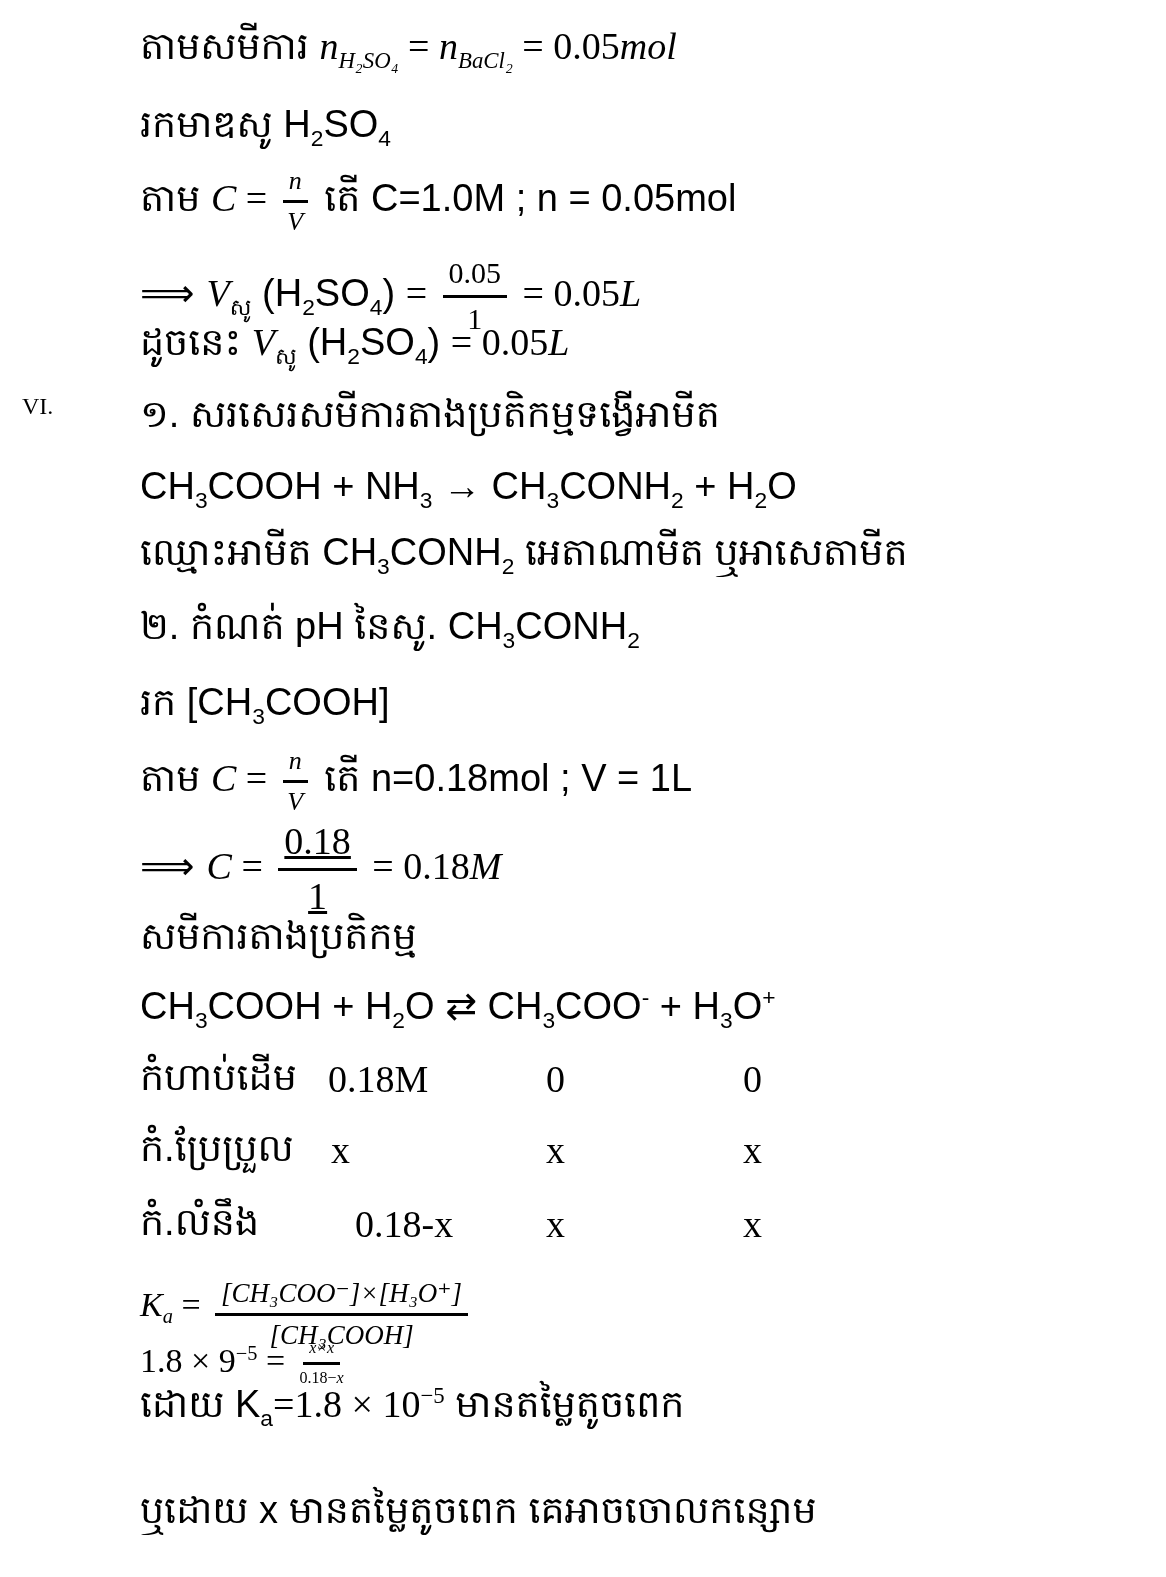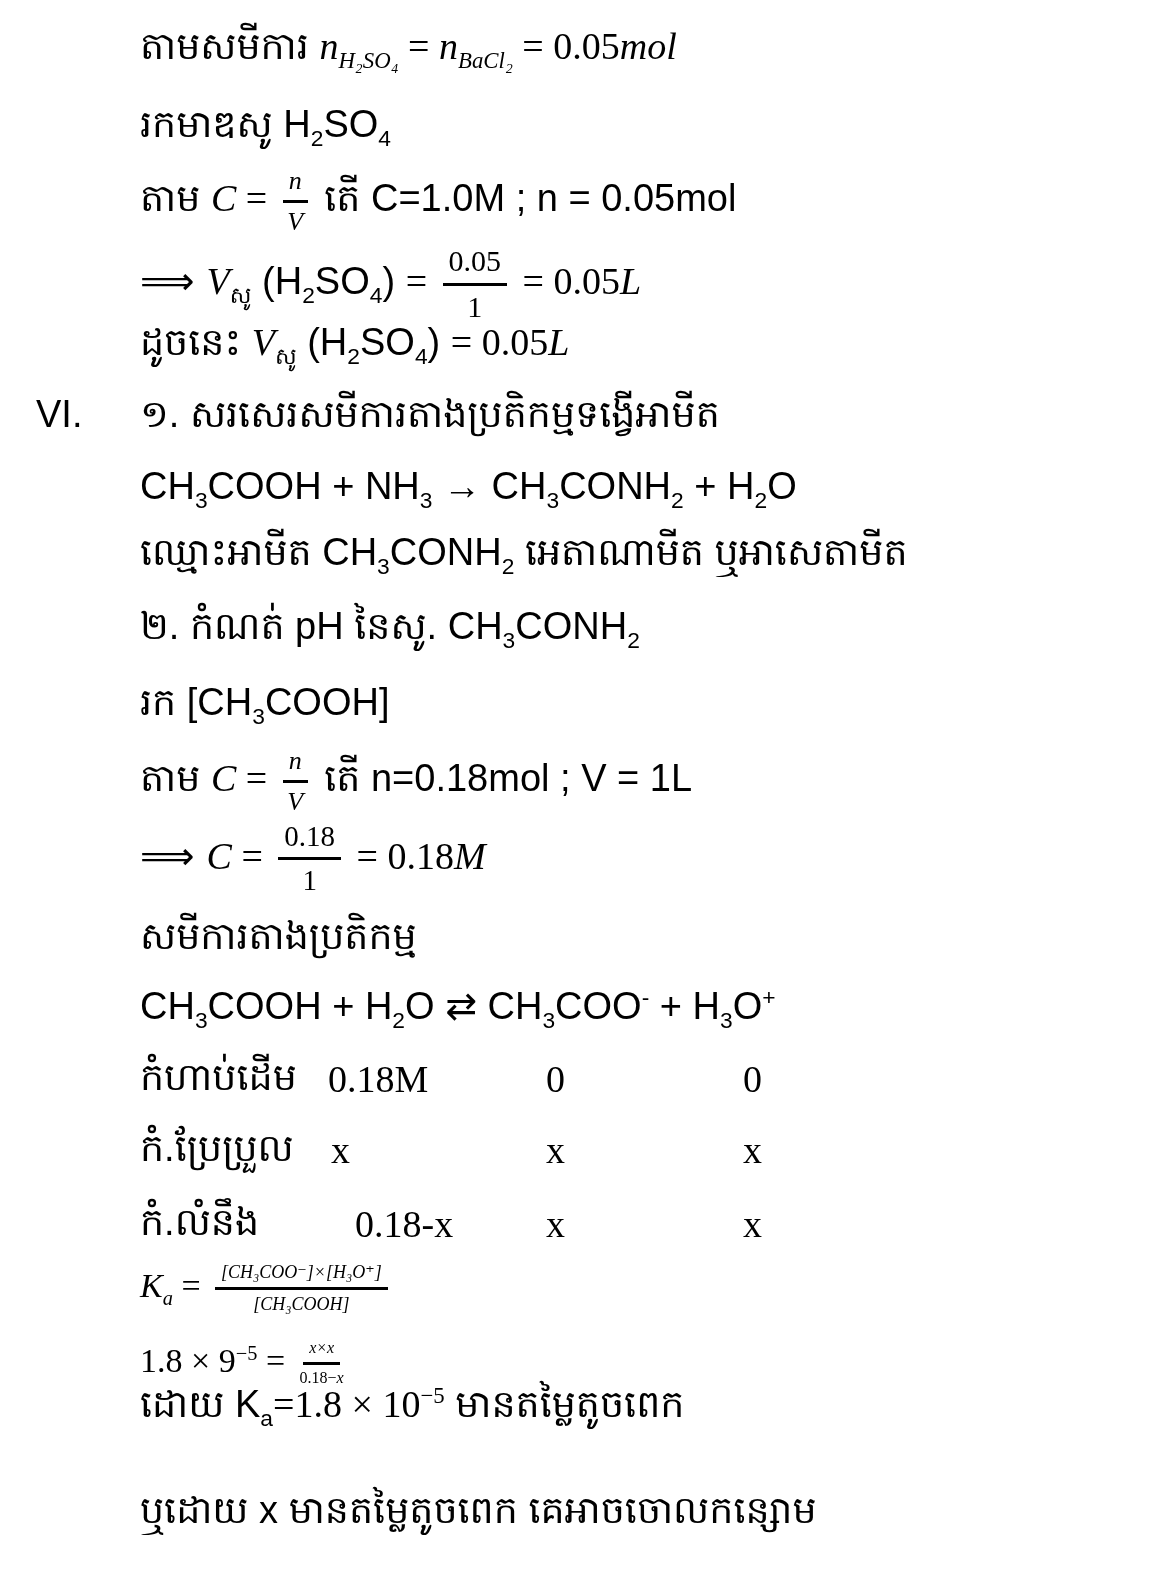--- a/index.html
+++ b/index.html
@@ -9,58 +9,58 @@
     background:#ffffff;color:#000000;
     font-family:"Liberation Sans","DejaVu Sans",sans-serif;
     overflow:hidden;
   }
   .line{
     position:absolute;left:140px;
     white-space:nowrap;
     font-size:38px;line-height:1.3;
   }
   .roman-label{
-    position:absolute;left:36px;
-    font-size:38px;
-    font-family:Liberation Sans, sans-serif;
+    position:absolute;left:22px;
+    font-size:24px;
+    font-family:Liberation Serif, serif;
   }
   .s-kh{font-family:"Liberation Sans","DejaVu Sans",sans-serif;}
   .s-sans{font-family:"Liberation Sans","DejaVu Sans",sans-serif;}
   .s-mi{font-family:"Liberation Serif","DejaVu Serif",serif;font-style:italic;}
   .s-mr{font-family:"Liberation Serif","DejaVu Serif",serif;}
   .s-ar{font-family:"DejaVu Sans","Liberation Sans",sans-serif;}
   sub{font-size:0.60em;line-height:0;}
   sup{font-size:0.60em;line-height:0;}
   .frac{
     display:inline-flex;flex-direction:column;align-items:center;
     vertical-align:middle;text-align:center;line-height:1.15;margin:0 6px;
   }
   .frac .num{border-bottom:3px solid #000;padding:0 6px 4px;}
   .frac .den{padding-top:4px;}
   .f-sm{font-size:26px;}
   .f-md{font-size:30px;}
-  .f-lg{font-size:29px;}
-  .f-ka{font-size:18px;}
+  .f-lg{font-size:38px;text-decoration:underline;}
+  .f-ka{font-size:27px;margin-top:16px;}
   .f-xs{font-size:16px;}
   .m-sm{font-size:34px;}
   .ice-val{
     position:absolute;top:2px;
     font-family:Liberation Serif, serif;
   }
 </style>
 </head>
 <body>
 
 <div class="line" style="top:22px"><span class="s-kh">តាមសមីការ </span><span class="s-mi">n</span><sub class="s-mi">H₂SO₄</sub><span class="s-mr"> = </span><span class="s-mi">n</span><sub class="s-mi">BaCl₂</sub><span class="s-mr"> = 0.05</span><span class="s-mi">mol</span></div>
 <div class="line" style="top:100px"><span class="s-kh">រកមាឌសូ </span><span class="s-sans">H</span><sub class="s-sans">2</sub><span class="s-sans">SO</span><sub class="s-sans">4</sub></div>
 <div class="line" style="top:166px"><span class="s-kh">តាម </span><span class="s-mi">C</span><span class="s-mr"> = </span><span class="frac f-sm">
       <span class="num"><span class="s-mi">n</span></span>
       <span class="den"><span class="s-mi">V</span></span>
     </span><span class="s-kh"> តើ </span><span class="s-sans">C=1.0M ; n = 0.05mol</span></div>
-<div class="line" style="top:244px"><span class="s-ar">⟹ </span><span class="s-mi">V</span><sub class="s-kh">សូ</sub><span class="s-sans"> (H</span><sub class="s-sans">2</sub><span class="s-sans">SO</span><sub class="s-sans">4</sub><span class="s-sans">) </span><span class="s-mr">= </span><span class="frac f-md">
+<div class="line" style="top:256px"><span class="s-ar">⟹ </span><span class="s-mi">V</span><sub class="s-kh">សូ</sub><span class="s-sans"> (H</span><sub class="s-sans">2</sub><span class="s-sans">SO</span><sub class="s-sans">4</sub><span class="s-sans">) </span><span class="s-mr">= </span><span class="frac f-md">
       <span class="num"><span class="s-mr">0.05</span></span>
       <span class="den"><span class="s-mr">1</span></span>
     </span><span class="s-mr"> = 0.05</span><span class="s-mi">L</span></div>
 <div class="line" style="top:318px"><span class="s-kh">ដូចនេះ </span><span class="s-mi">V</span><sub class="s-kh">សូ</sub><span class="s-sans"> (H</span><sub class="s-sans">2</sub><span class="s-sans">SO</span><sub class="s-sans">4</sub><span class="s-sans">) </span><span class="s-mr">= 0.05</span><span class="s-mi">L</span></div>
 
 <div class="roman-label" style="top:393px">VI.</div>
 <div class="line" style="top:390px"><span class="s-kh">១. សរសេរសមីការតាងប្រតិកម្មទង្វើអាមីត</span></div>
 
 <div class="line" style="top:462px"><span class="s-sans">CH</span><sub class="s-sans">3</sub><span class="s-sans">COOH + NH</span><sub class="s-sans">3</sub><span class="s-sans"> → CH</span><sub class="s-sans">3</sub><span class="s-sans">CONH</span><sub class="s-sans">2</sub><span class="s-sans"> + H</span><sub class="s-sans">2</sub><span class="s-sans">O</span></div>
 <div class="line" style="top:528px"><span class="s-kh">ឈ្មោះអាមីត </span><span class="s-sans">CH</span><sub class="s-sans">3</sub><span class="s-sans">CONH</span><sub class="s-sans">2</sub><span class="s-kh"> អេតាណាមីត ឬអាសេតាមីត</span></div>

